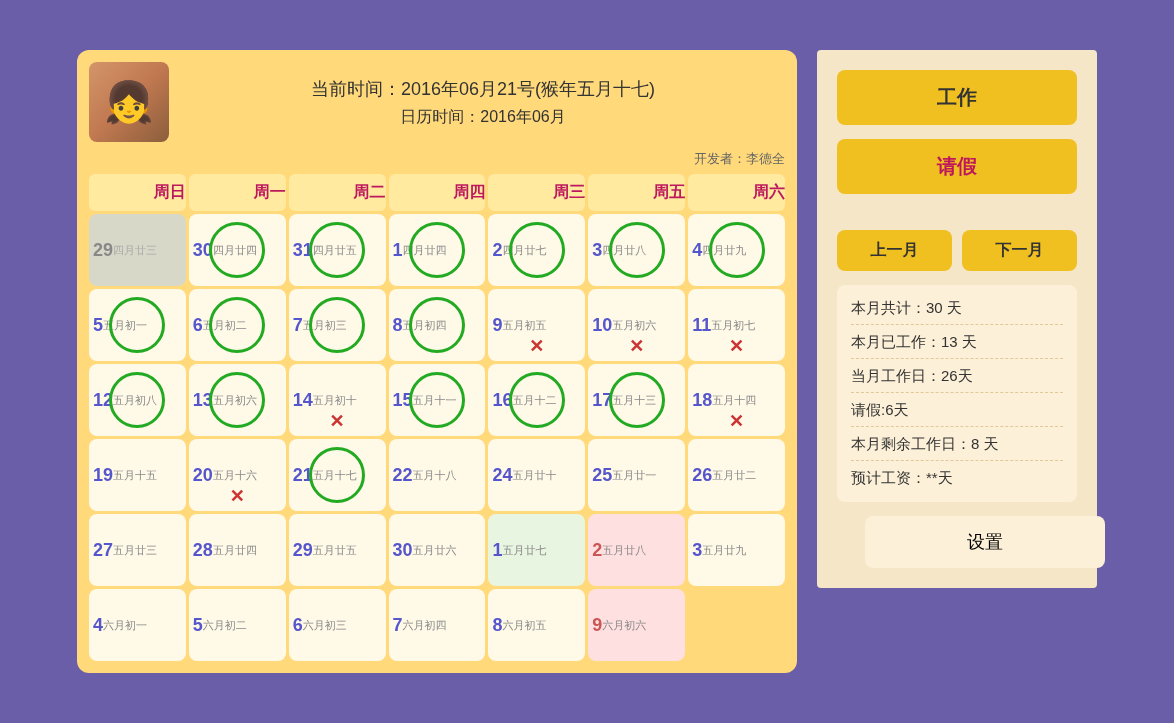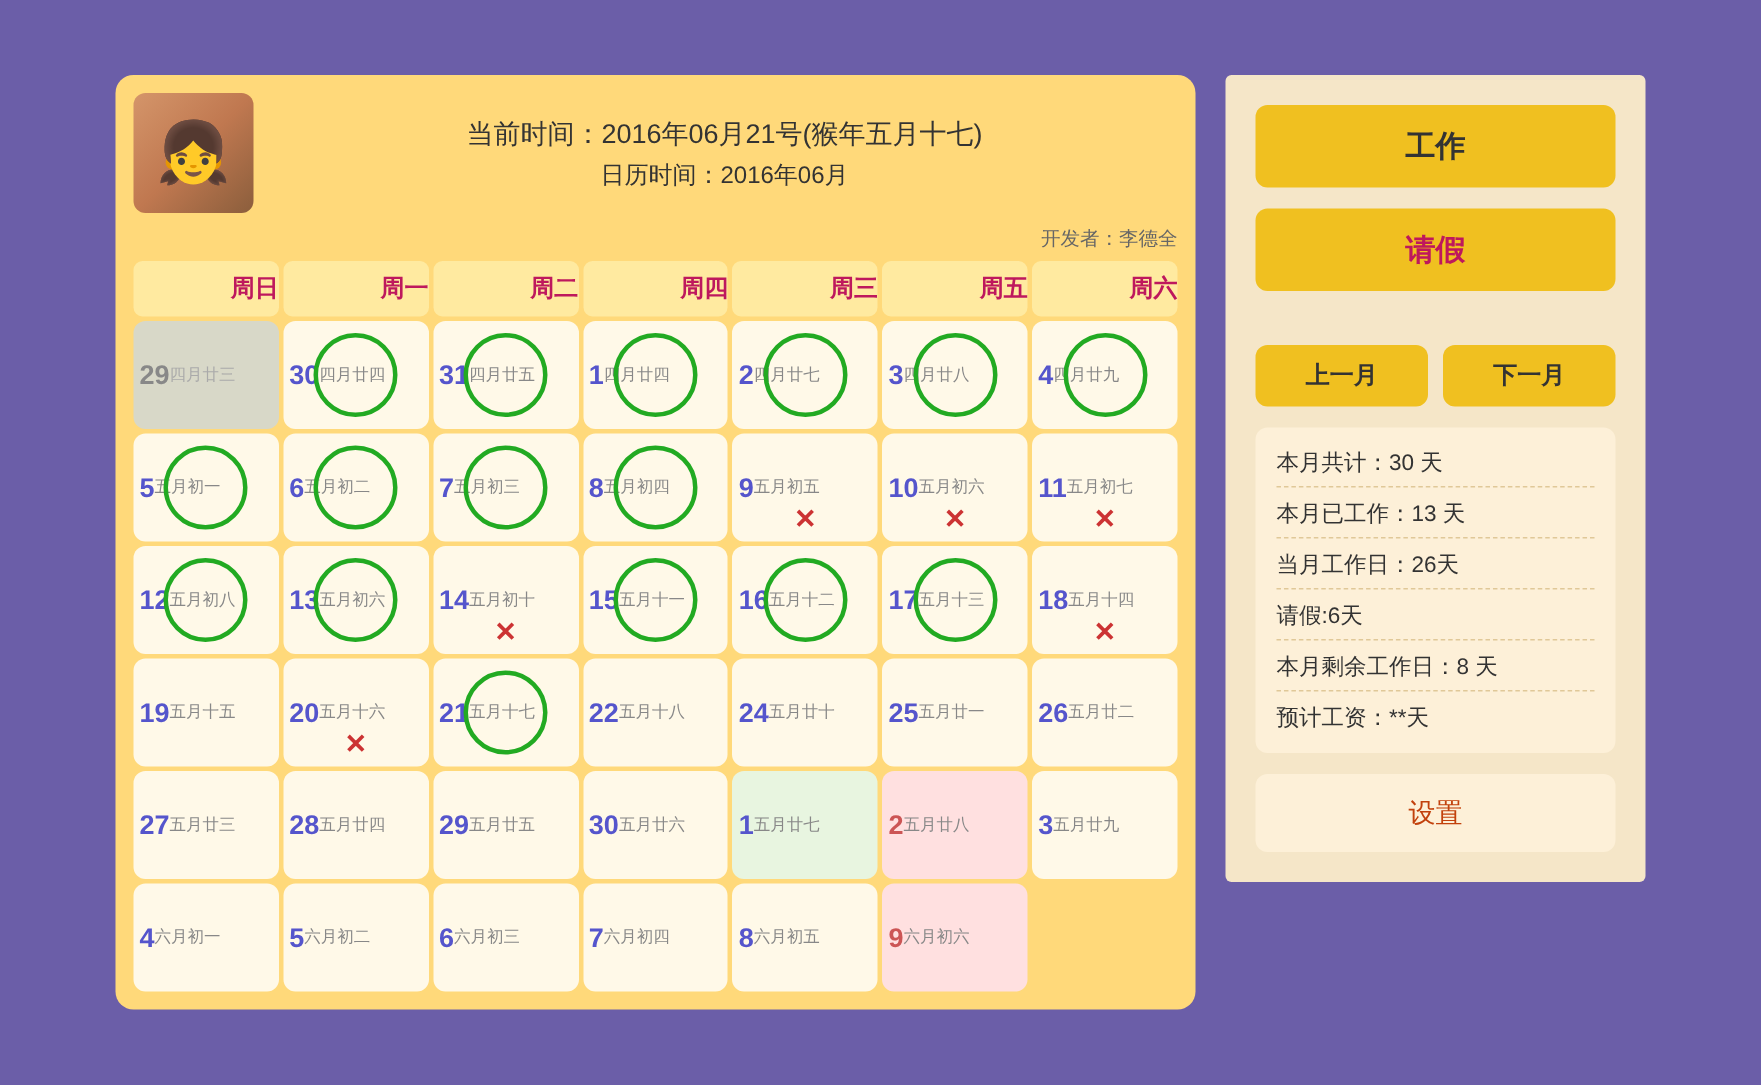--- a/index.html
+++ b/index.html
@@ -205,23 +205,24 @@
     .stat-row:last-child {
       border-bottom: none;
       padding-bottom: 0;
     }
     .btn-settings {
       background: #fdf0d8;
       border: none;
       border-radius: 8px;
       padding: 14px;
       font-size: 18px;
-      color: #c2410c;
+      color: #000000;
       cursor: pointer;
       width: 100%;
+      margin-left: 28px;
     }
     
     .avatar-child {
       width: 80px;
       height: 80px;
       background: linear-gradient(135deg, #d4956a 0%, #c07850 50%, #8b5e3c 100%);
       border-radius: 8px;
       position: relative;
       overflow: hidden;
     }

